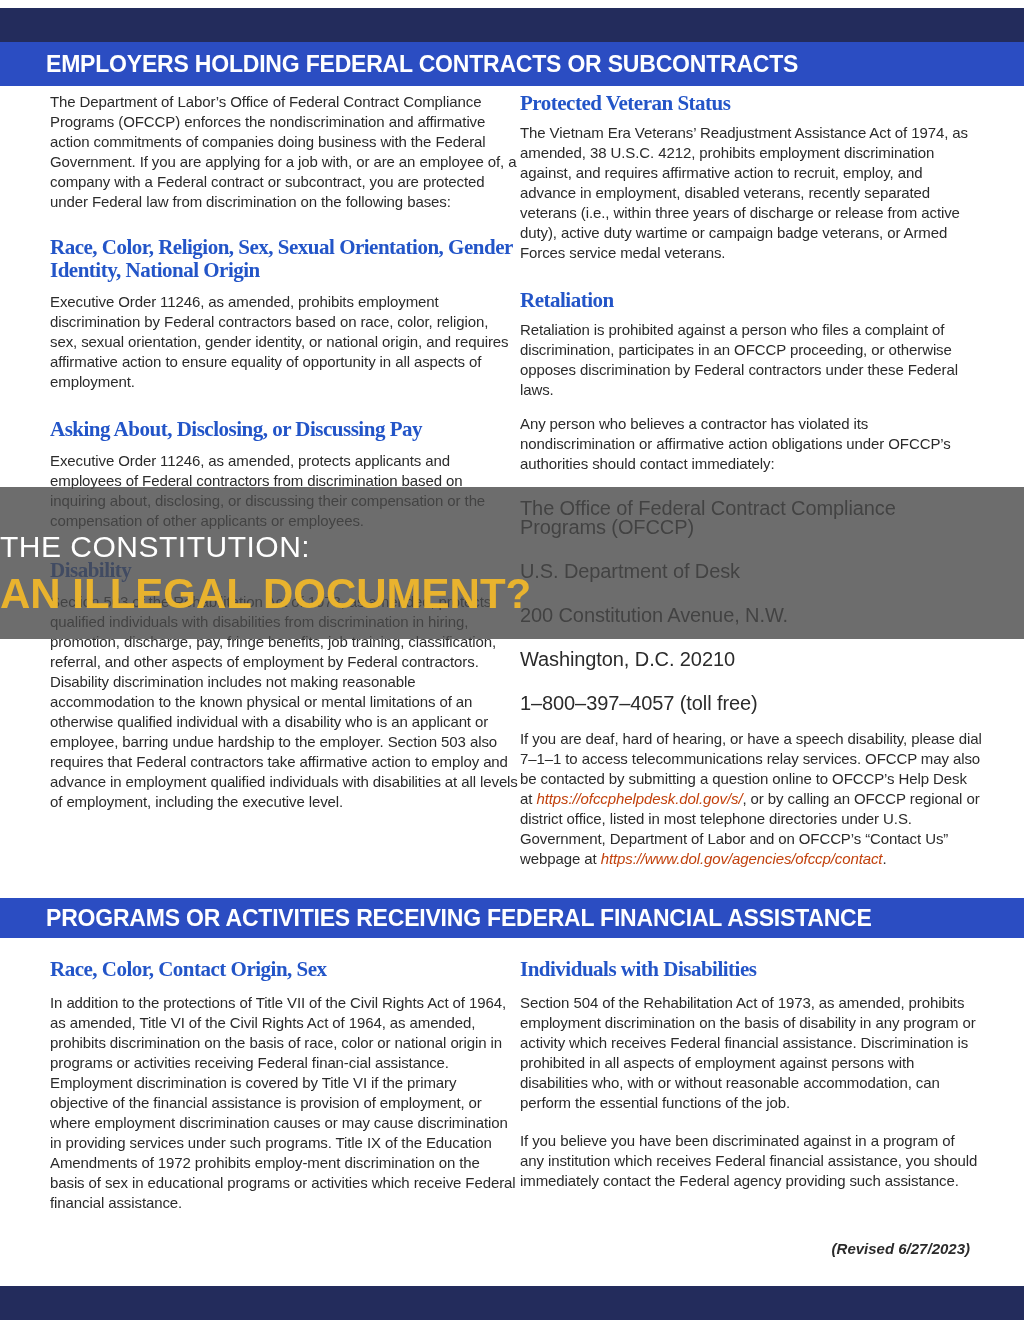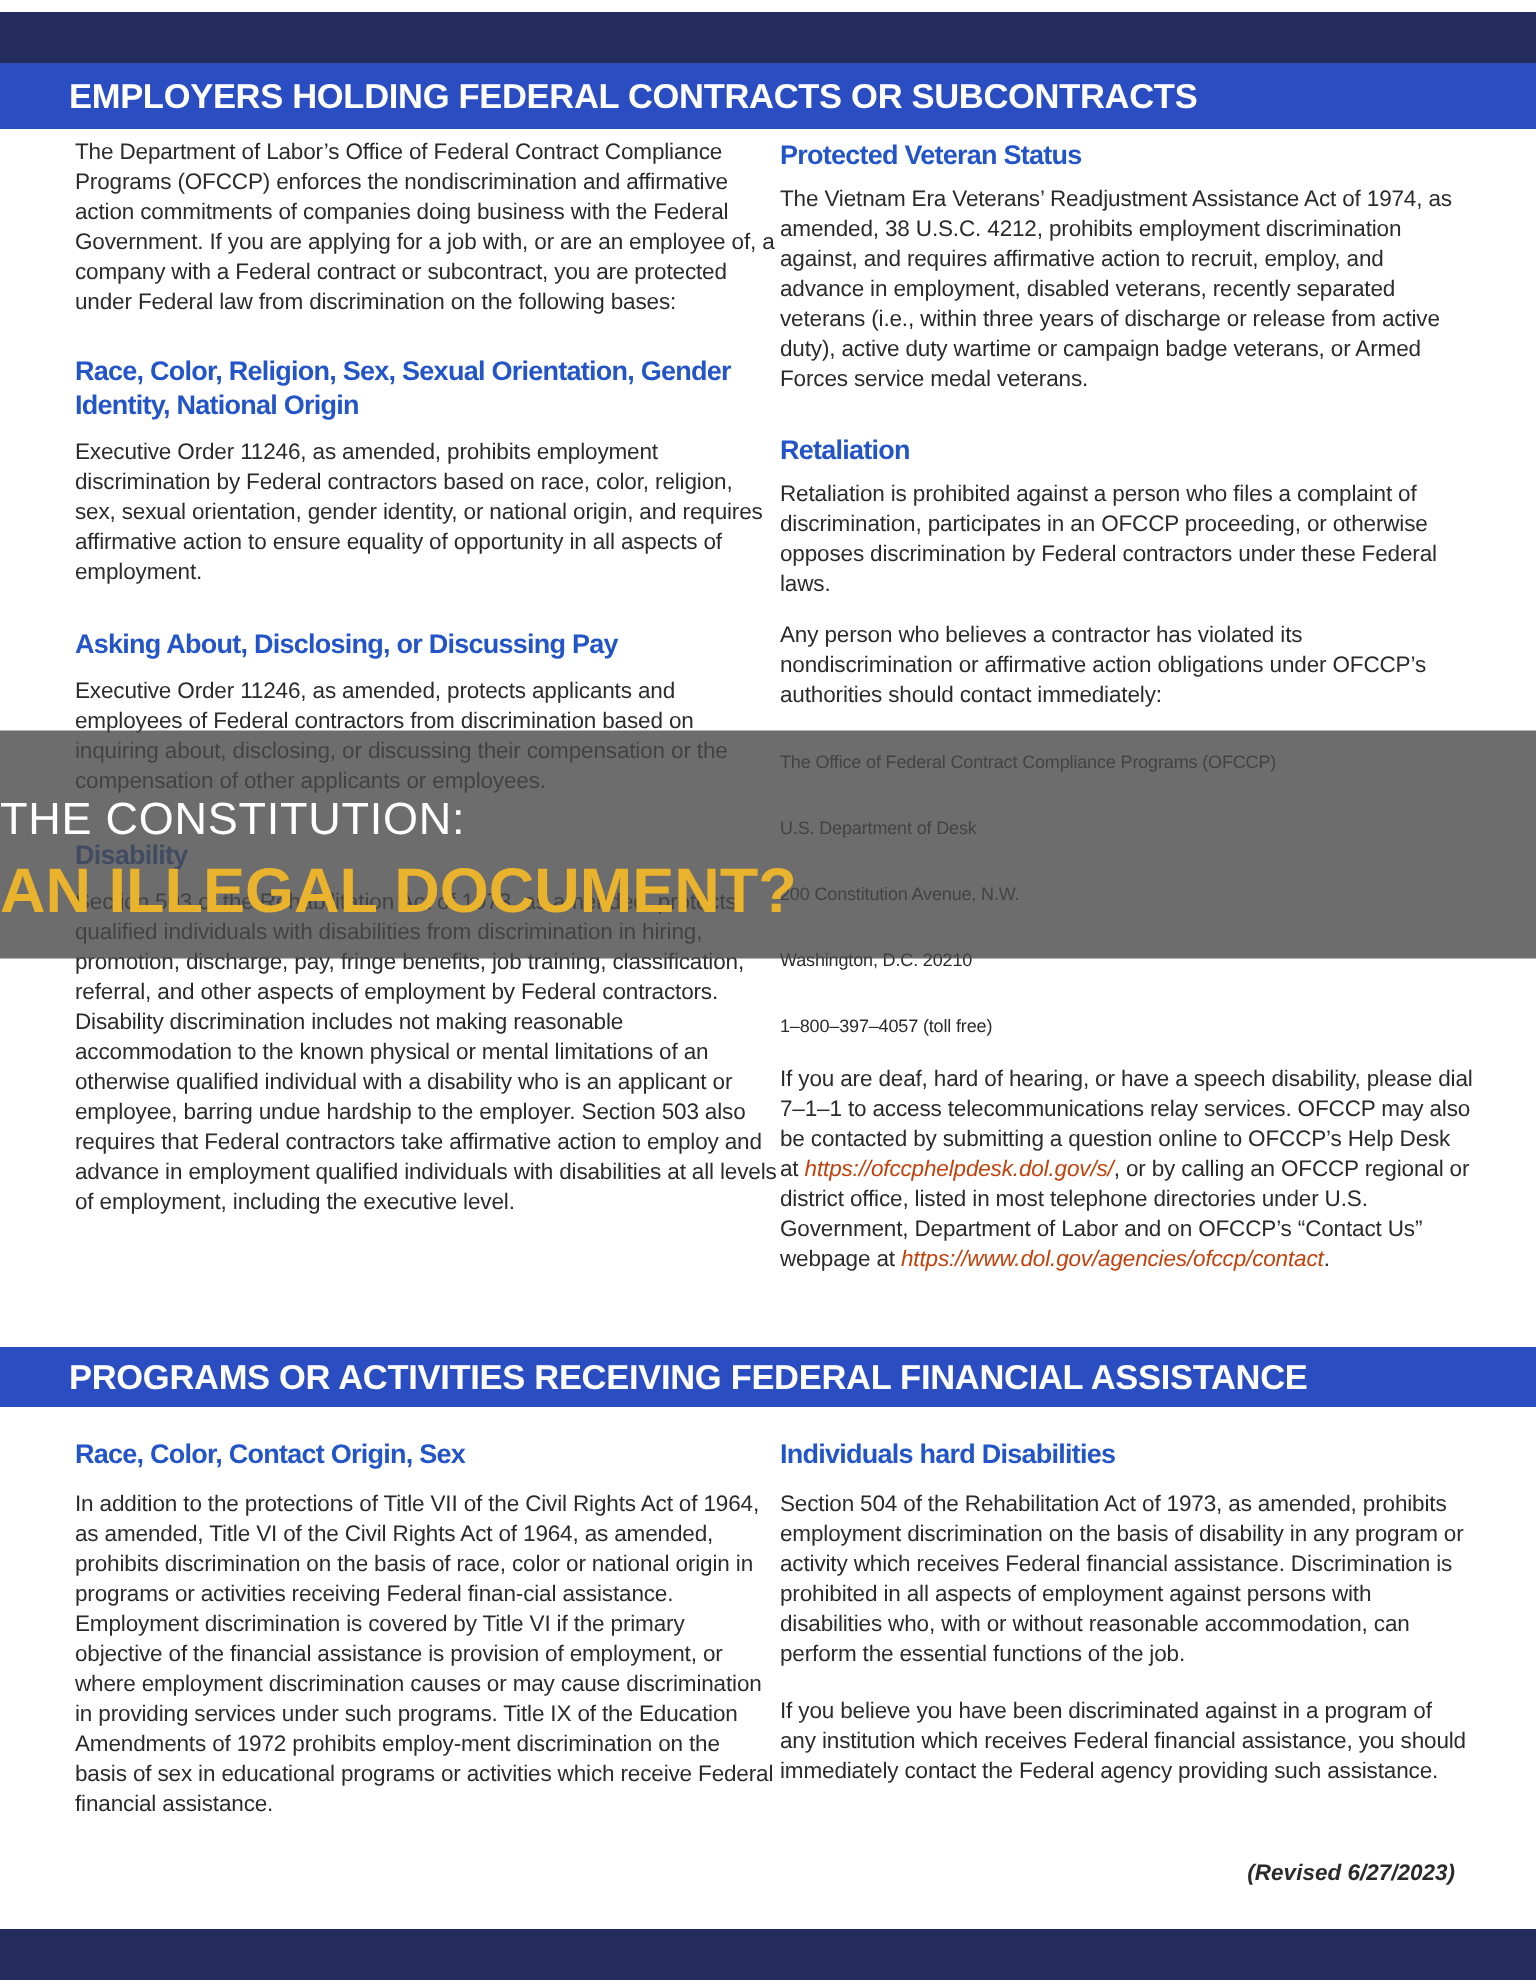--- a/index.html
+++ b/index.html
@@ -17,27 +17,27 @@
     display:flex;align-items:center;
     padding-left:46px;box-sizing:border-box;
     font-weight:700;font-size:23px;letter-spacing:-0.2px;
   }
   .col{position:absolute;}
   .body-text{
     color:#2b2b2b;font-size:15px;line-height:20px;letter-spacing:-0.1px;
     margin:0;
   }
   .heading{
-    color:#2355c8;font-weight:700;font-size:18px;line-height:23px;
-    letter-spacing:-0.5px;margin:0;
+    color:#2355c8;font-weight:700;font-size:21px;line-height:23px;
+    letter-spacing:-0.5px;margin:0;font-family:Liberation Serif, serif;
   }
   .m-h{margin-top:24px;}
   .m-p{margin-top:10px;}
   .contact-block{margin-top:14px;}
-  .contact-block div{color:#2b2b2b;font-size:12px;line-height:19px;letter-spacing:-0.1px;margin-top:25px;}
+  .contact-block div{color:#2b2b2b;font-size:20px;line-height:19px;letter-spacing:-0.1px;margin-top:25px;}
   .link{color:#c2410c;font-style:italic;cursor:pointer;}
   .overlay{
     position:absolute;left:0;top:487px;width:1024px;height:152px;
     background:rgba(72,72,72,0.8);
     text-align:left;box-sizing:border-box;padding-top:44px;
   }
   .overlay-line1{
     color:#ffffff;font-size:30px;line-height:32px;font-weight:400;letter-spacing:0.5px;
   }
   .overlay-line2{
@@ -96,21 +96,21 @@
   <div class="band" style="top:898px;height:40px;">
     <span>PROGRAMS OR ACTIVITIES RECEIVING FEDERAL FINANCIAL ASSISTANCE</span>
   </div>
 
   <div class="col" style="left:50px;top:958px;width:468px;">
     <p class="heading">Race, Color, Contact Origin, Sex</p>
     <p class="body-text" style="margin-top:12px;">In addition to the protections of Title VII of the Civil Rights Act of 1964, as amended, Title VI of the Civil Rights Act of 1964, as amended, prohibits discrimination on the basis of race, color or national origin in programs or activities receiving Federal finan-cial assistance. Employment discrimination is covered by Title VI if the primary objective of the financial assistance is provision of employment, or where employment discrimination causes or may cause discrimination in providing services under such programs. Title IX of the Education Amendments of 1972 prohibits employ-ment discrimination on the basis of sex in educational programs or activities which receive Federal financial assistance.</p>
   </div>
 
   <div class="col" style="left:520px;top:958px;width:462px;">
-    <p class="heading">Individuals hard Disabilities</p>
+    <p class="heading">Individuals with Disabilities</p>
     <p class="body-text" style="margin-top:12px;">Section 504 of the Rehabilitation Act of 1973, as amended, prohibits employment discrimination on the basis of disability in any program or activity which receives Federal financial assistance. Discrimination is prohibited in all aspects of employment against persons with disabilities who, with or without reasonable accommodation, can perform the essential functions of the job.</p>
     <p class="body-text" style="margin-top:18px;">If you believe you have been discriminated against in a program of any institution which receives Federal financial assistance, you should immediately contact the Federal agency providing such assistance.</p>
   </div>
 
   <div class="revised">(Revised 6/27/2023)</div>
 
   <div class="navy-bar" style="top:1286px;"></div>
 
 </div>
 

